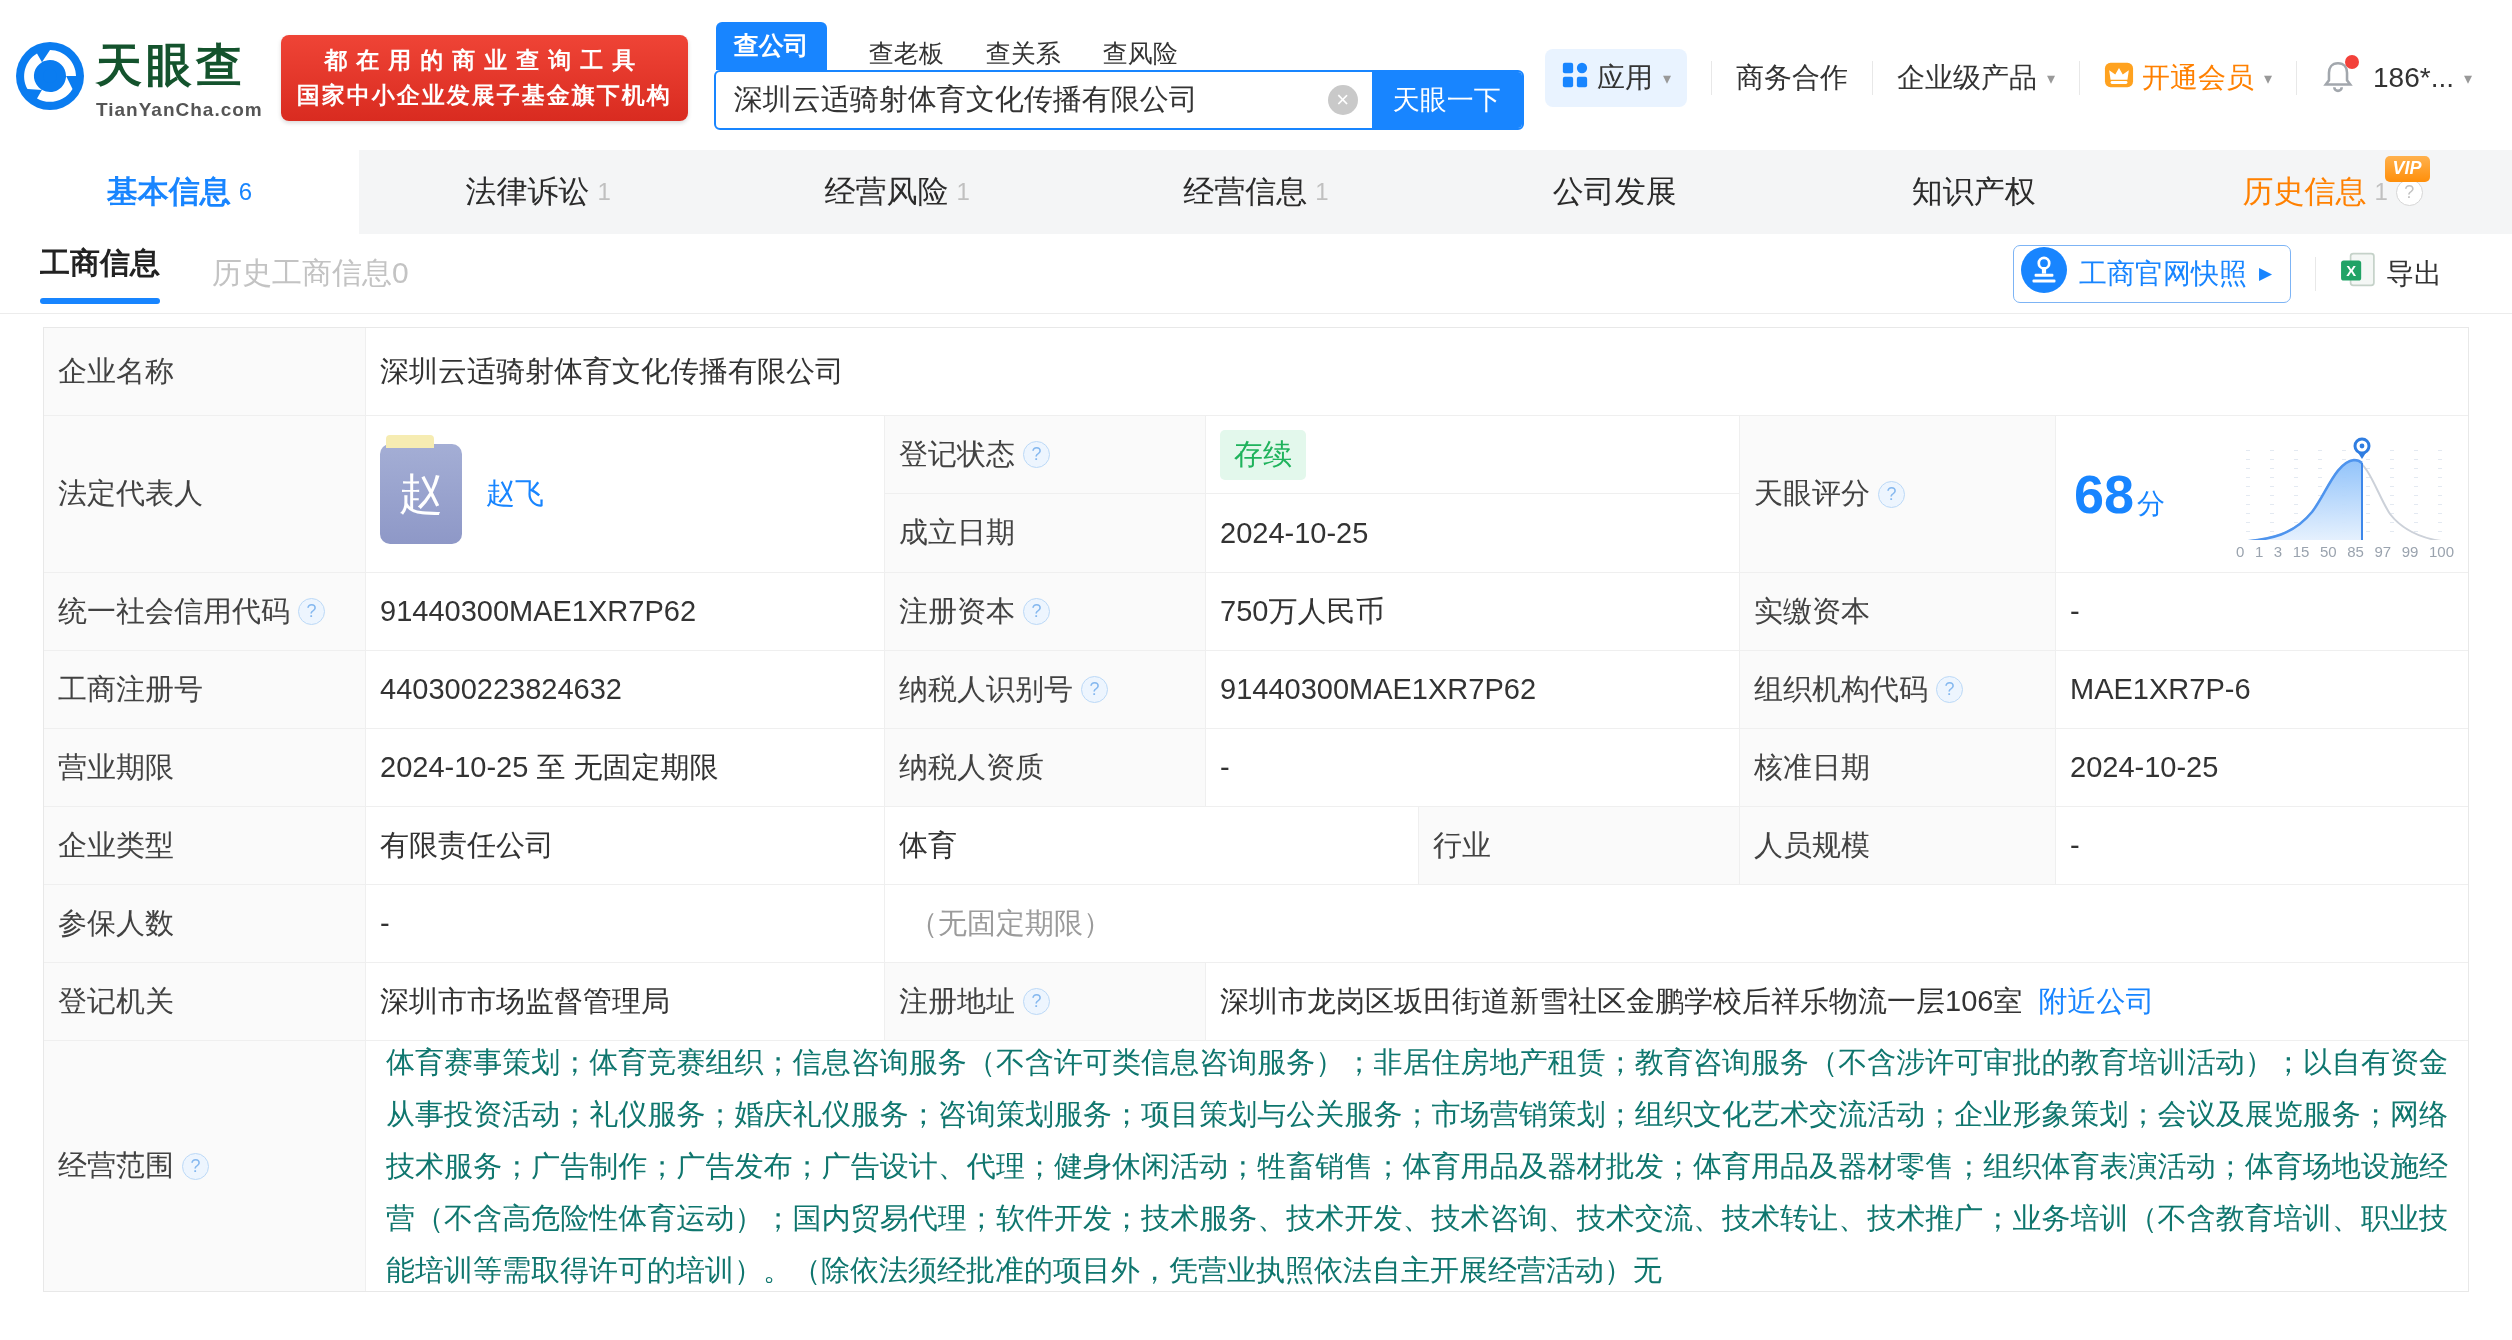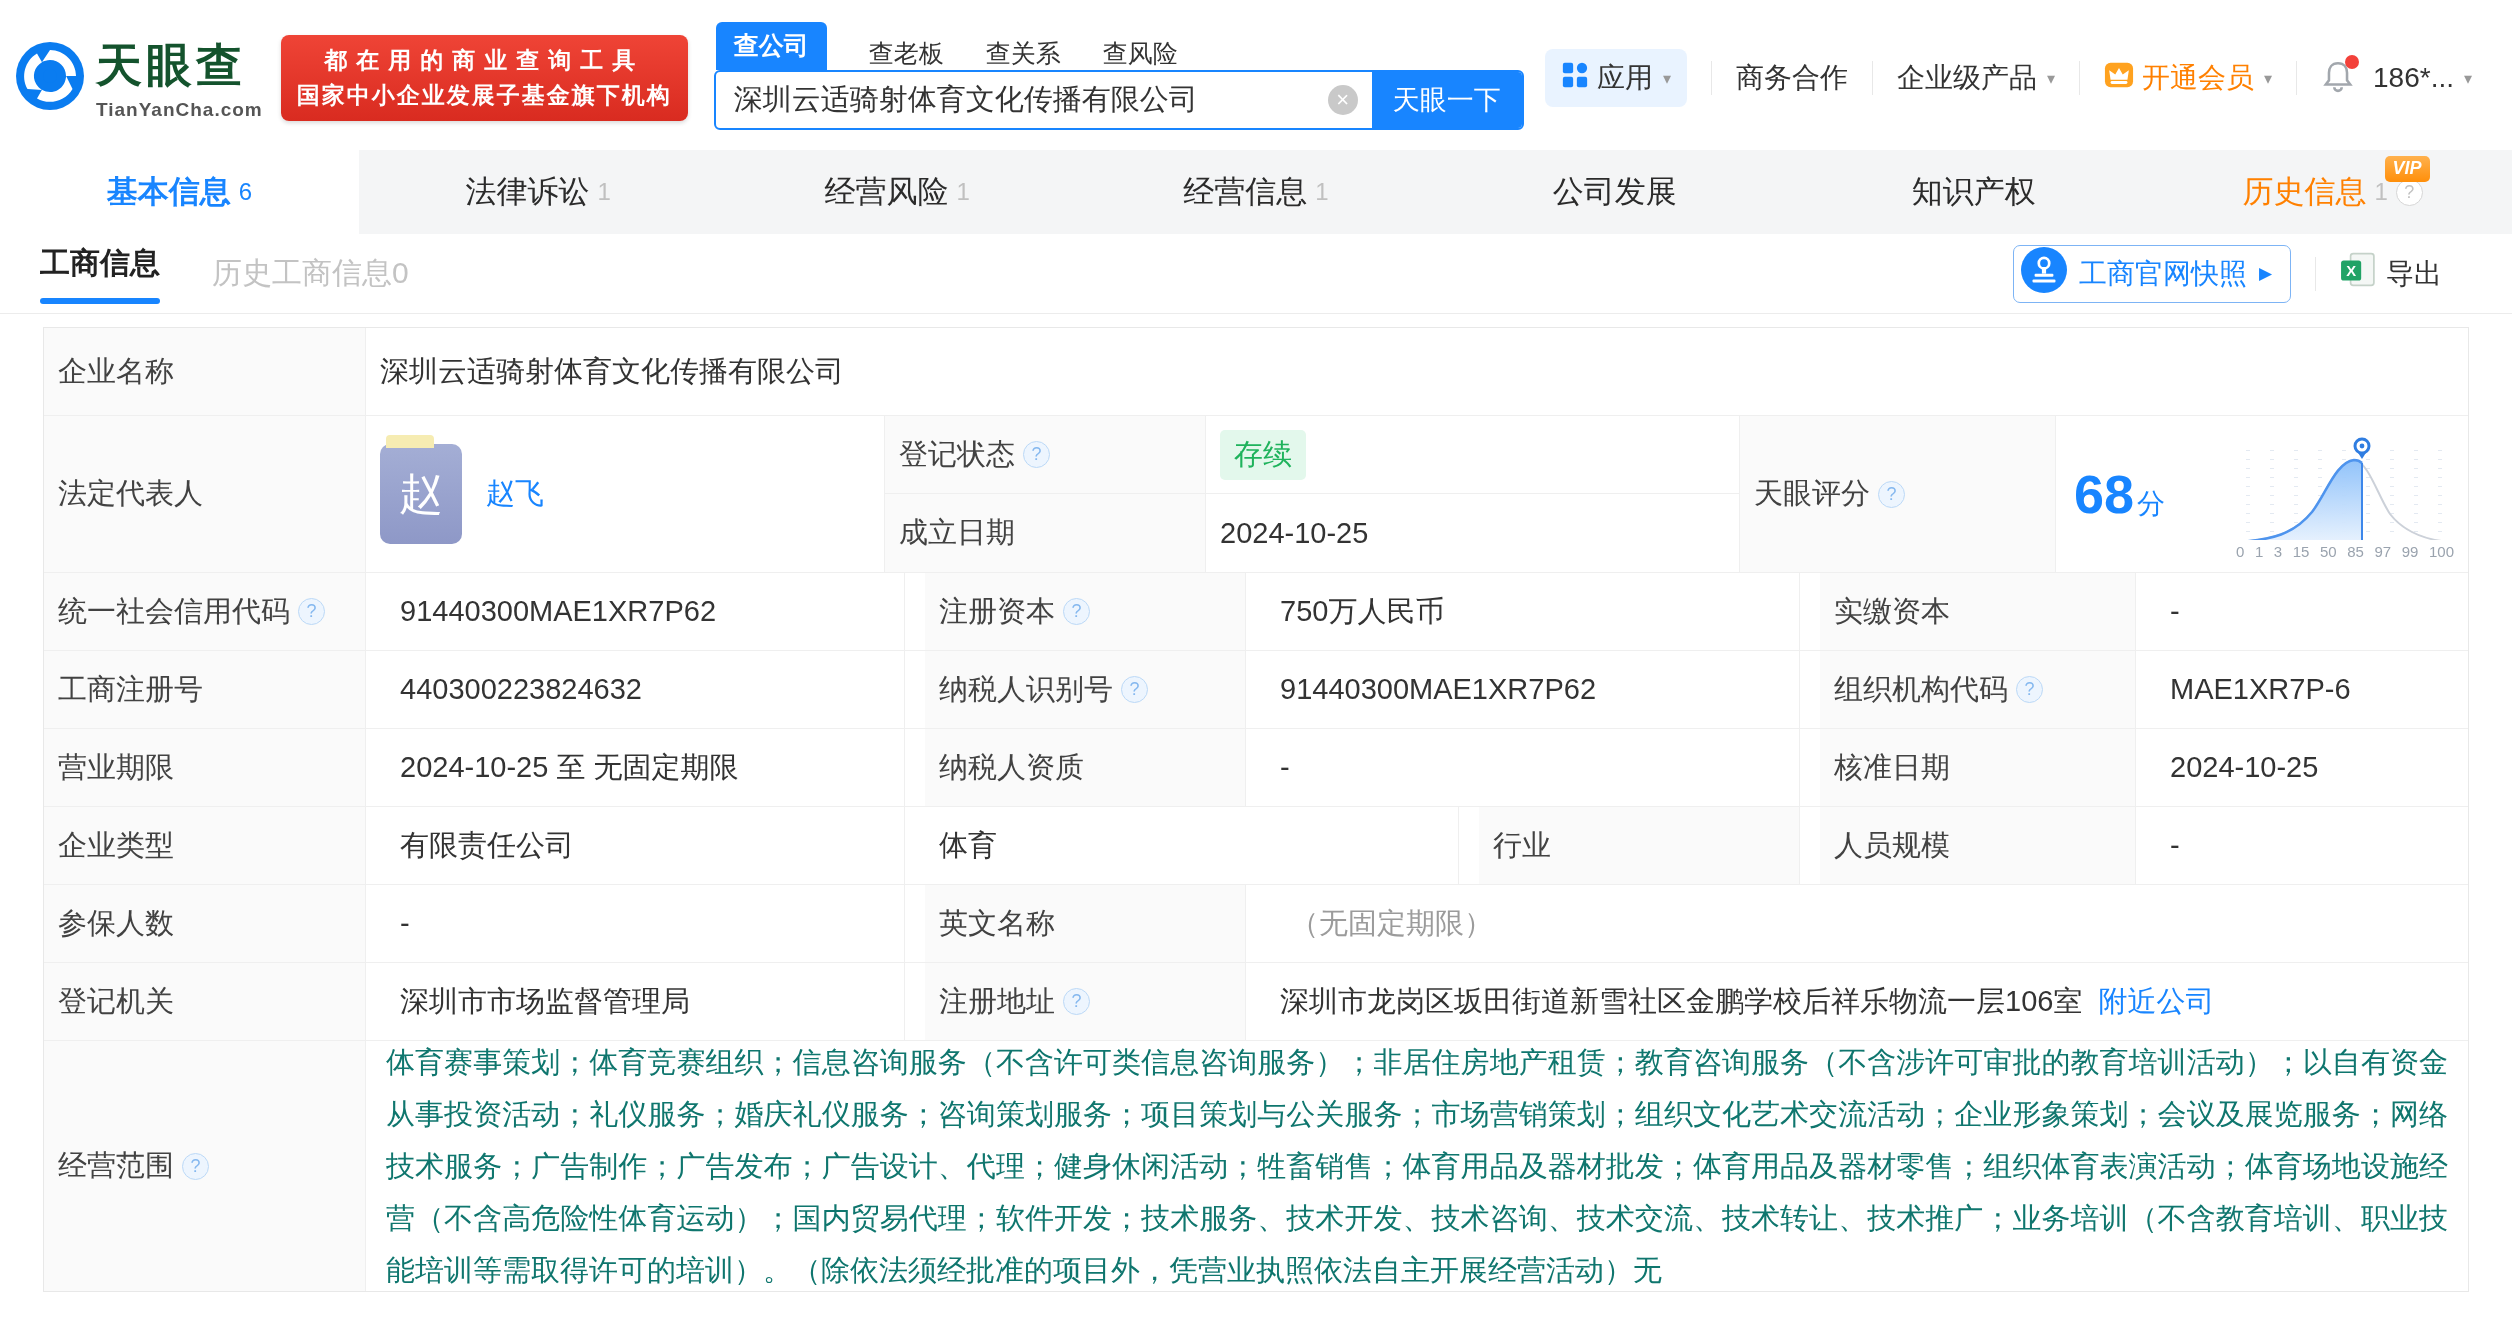--- a/index.html
+++ b/index.html
@@ -57,21 +57,21 @@
   .actions { margin-left:auto; display:flex; align-items:center; }
   .snap-btn { display:flex; align-items:center; height:58px; border:1px solid #7db4f5; border-radius:7px; padding:0 18px 0 7px; color:#1885ff; font-size:28px; gap:12px; background:#fff; cursor:pointer; }
   .snap-arrow { font-size:17px; }
   .snap-arrow::after { content:"▶"; }
   .export { display:flex; align-items:center; gap:10px; font-size:28px; color:#333; cursor:pointer; }
 
   
   .table { margin:13px 43px 0; border:1px solid #e8e8e8; font-size:29px; }
   .row { display:flex; border-bottom:1px solid #efefef; }
   .row:last-child { border-bottom:none; }
-  .h88 { height:88px; } .h78 { height:78px;gap:20px; } .h156 { height:157px; } .h250 { height:250px; }
+  .h88 { height:88px; } .h78 { height:78px; } .h156 { height:157px; } .h250 { height:250px; }
   .cell { display:flex; align-items:center; padding:0 14px; border-right:1px solid #efefef; }
   .lab { background:#fafafa; color:#424242; }
   .w-l1 { width:322px; flex:none; } .w-v1 { width:519px; flex:none; }
   .w-l2 { width:321px; flex:none; } .w-v2 { width:534px; flex:none; }
   .w-l3 { width:316px; flex:none; } .w-v3 { flex:1; border-right:none; }
   .grow { flex:1; border-right:none; }
   .midcol { width:855px; flex:none; display:flex; flex-direction:column; border-right:1px solid #efefef; }
   .sub { display:flex; height:78px; }
   .sub:first-child { border-bottom:1px solid #efefef; }
   .sub .cell:last-child { border-right:none; }
@@ -369,21 +369,20 @@
     <div class="cell w-v1">有限责任公司</div>
     <div class="cell w-v2">体育</div>
     <div class="cell lab w-l2">行业</div>
     <div class="cell lab w-l3">人员规模</div>
     <div class="cell w-v3">-</div>
   </div>
 
   <div class="row h78">
     <div class="cell lab w-l1">参保人数</div>
     <div class="cell w-v1">-</div>
-    <div class="cell lab w-l2">英文名称</div>
     <div class="cell grow">
       <span class="gray-note">（无固定期限）</span>
     </div>
   </div>
 
   <div class="row h78">
     <div class="cell lab w-l1">登记机关</div>
     <div class="cell w-v1">深圳市市场监督管理局</div>
     <div class="cell lab w-l2">
       <span>注册地址</span>

